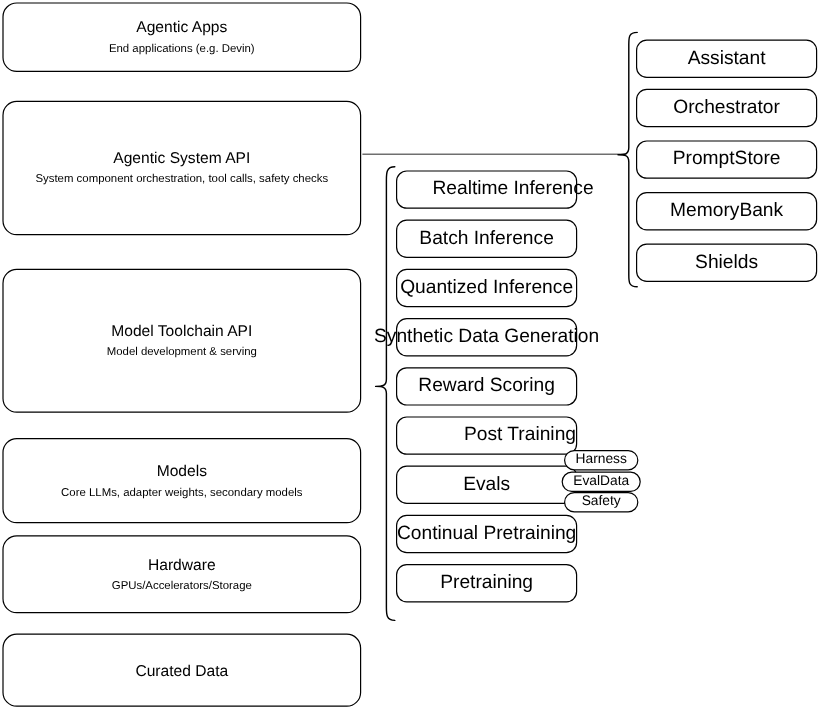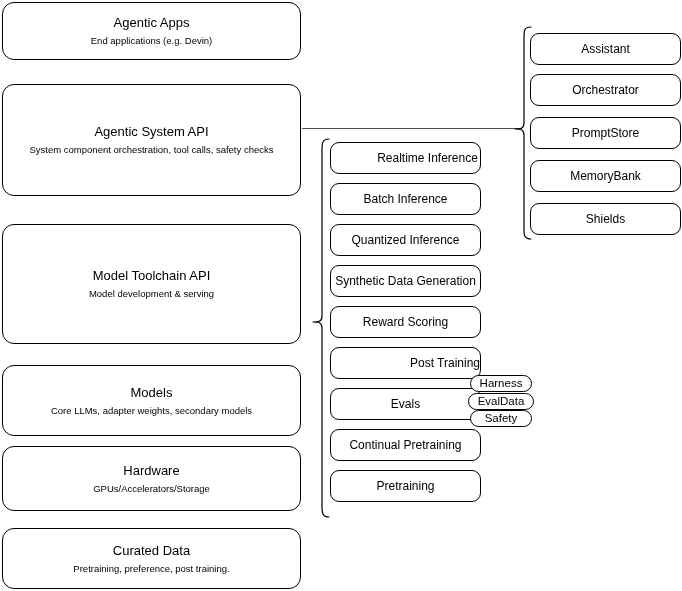--- a/index.html
+++ b/index.html
@@ -51,21 +51,21 @@
   
   .cap-box {
     position: absolute;
     box-sizing: border-box;
     border: 1px solid #000000;
     border-radius: 9px;
     background: #ffffff;
     display: flex;
     align-items: center;
     justify-content: center;
-    font-size: 12px;
+    font-size: 16px;
     line-height: 14px;
     color: #000000;
     white-space: nowrap;
   }
 
   
   .tag-oval {
     position: absolute;
     box-sizing: border-box;
     border: 1px solid #000000;
@@ -120,21 +120,20 @@
     <div class="layer-sub">Core LLMs, adapter weights, secondary models</div>
   </div>
 
   <div class="layer-box" style="left:2px; top:446px; width:299px; height:65px;">
     <div class="layer-title">Hardware</div>
     <div class="layer-sub">GPUs/Accelerators/Storage</div>
   </div>
 
   <div class="layer-box" style="left:2px; top:528px; width:299px; height:61px;">
     <div class="layer-title">Curated Data</div>
-    <div class="layer-sub">Pretraining, preference, post training.</div>
   </div>
 
   <div class="connector" style="left:302px; top:128px; width:220px;"></div>
 
   <div class="brace" style="left:312px; top:138px; width:18px; height:380px;">
     <svg width="18" height="380" viewBox="0 0 18 380" fill="none" xmlns="http://www.w3.org/2000/svg">
       <path d="M17 1 C10 1 10 6 10 12 L10 178 C10 184 6 184 1 184 C6 184 10 184 10 190 L10 368 C10 374 10 379 17 379" stroke="#000000" stroke-width="1.2" fill="none" stroke-linecap="round" stroke-linejoin="round"></path>
     </svg>
   </div>
 

